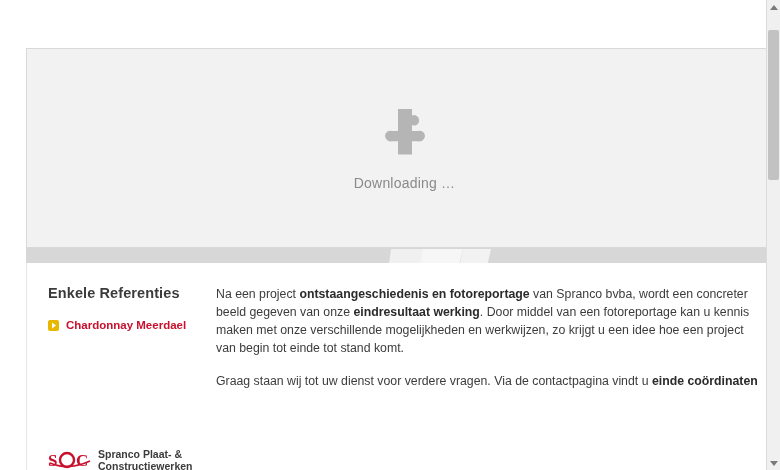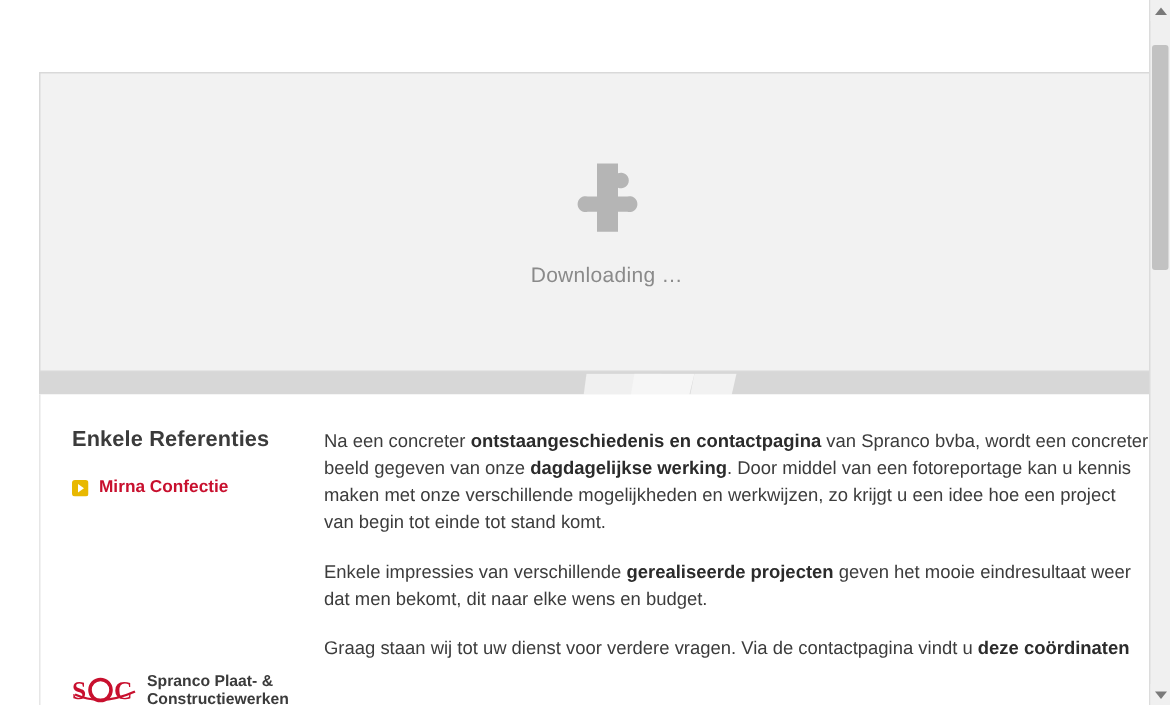--- a/index.html
+++ b/index.html
@@ -265,21 +265,21 @@
       <div class="sidebar">
         <h2 class="sidebar-title">Enkele Referenties</h2>
         <ul class="ref-list">
           <li class="ref-item">
             <span class="bullet-icon">
               <svg viewBox="0 0 11 11" width="11" height="11" aria-hidden="true">
                 <rect x="0" y="0" width="11" height="11" rx="2" fill="#e8b800"></rect>
                 <polygon points="4,2.6 8,5.5 4,8.4" fill="#ffffff"></polygon>
               </svg>
             </span>
-            <span class="ref-label">Mirna Confectie</span>
+            <span class="ref-label">Chardonnay Meerdael</span>
           </li>
         </ul>
       </div>
 
       <div class="logo-block">
         <span class="logo-mark">
           <svg viewBox="0 0 44 22" width="44" height="22" aria-hidden="true">
             <text x="0" y="17" font-family="Liberation Serif, serif" font-size="17" font-weight="bold" fill="#c8102e">S</text>
             <circle cx="19" cy="11" r="7" fill="none" stroke="#c8102e" stroke-width="2.4"></circle>
             <text x="28" y="17" font-family="Liberation Serif, serif" font-size="17" font-weight="bold" fill="#c8102e">C</text>
@@ -289,29 +289,26 @@
         <span class="logo-text">
           <span>Spranco Plaat- &amp;</span><br>
           <span>Constructiewerken</span>
         </span>
       </div>
 
       <div class="maincol">
 
 
         <p class="para">
-          <span>Na een concreter </span><b>ontstaangeschiedenis en contactpagina</b><span> van Spranco bvba, wordt een concreter beeld gegeven van onze </span><b>dagdagelijkse werking</b><span>. Door middel van een fotoreportage kan u kennis maken met onze verschillende mogelijkheden en werkwijzen, zo krijgt u een idee hoe een project van begin tot einde tot stand komt.</span>
+          <span>Na een project </span><b>ontstaangeschiedenis en fotoreportage</b><span> van Spranco bvba, wordt een concreter beeld gegeven van onze </span><b>eindresultaat werking</b><span>. Door middel van een fotoreportage kan u kennis maken met onze verschillende mogelijkheden en werkwijzen, zo krijgt u een idee hoe een project van begin tot einde tot stand komt.</span>
         </p>
 
+
         <p class="para">
-          <span>Enkele impressies van verschillende </span><b>gerealiseerde projecten</b><span> geven het mooie eindresultaat weer dat men bekomt, dit naar elke wens en budget.</span>
-        </p>
-
-        <p class="para">
-          <span>Graag staan wij tot uw dienst voor verdere vragen. Via de contactpagina vindt u </span><b>deze coördinaten</b>
+          <span>Graag staan wij tot uw dienst voor verdere vragen. Via de contactpagina vindt u </span><b>einde coördinaten</b>
         </p>
       </div>
 
     </div>
   </div>
 
   <div class="scrollbar">
     <div class="sb-btn sb-up">
       <span class="sb-arrow up"></span>
     </div>

